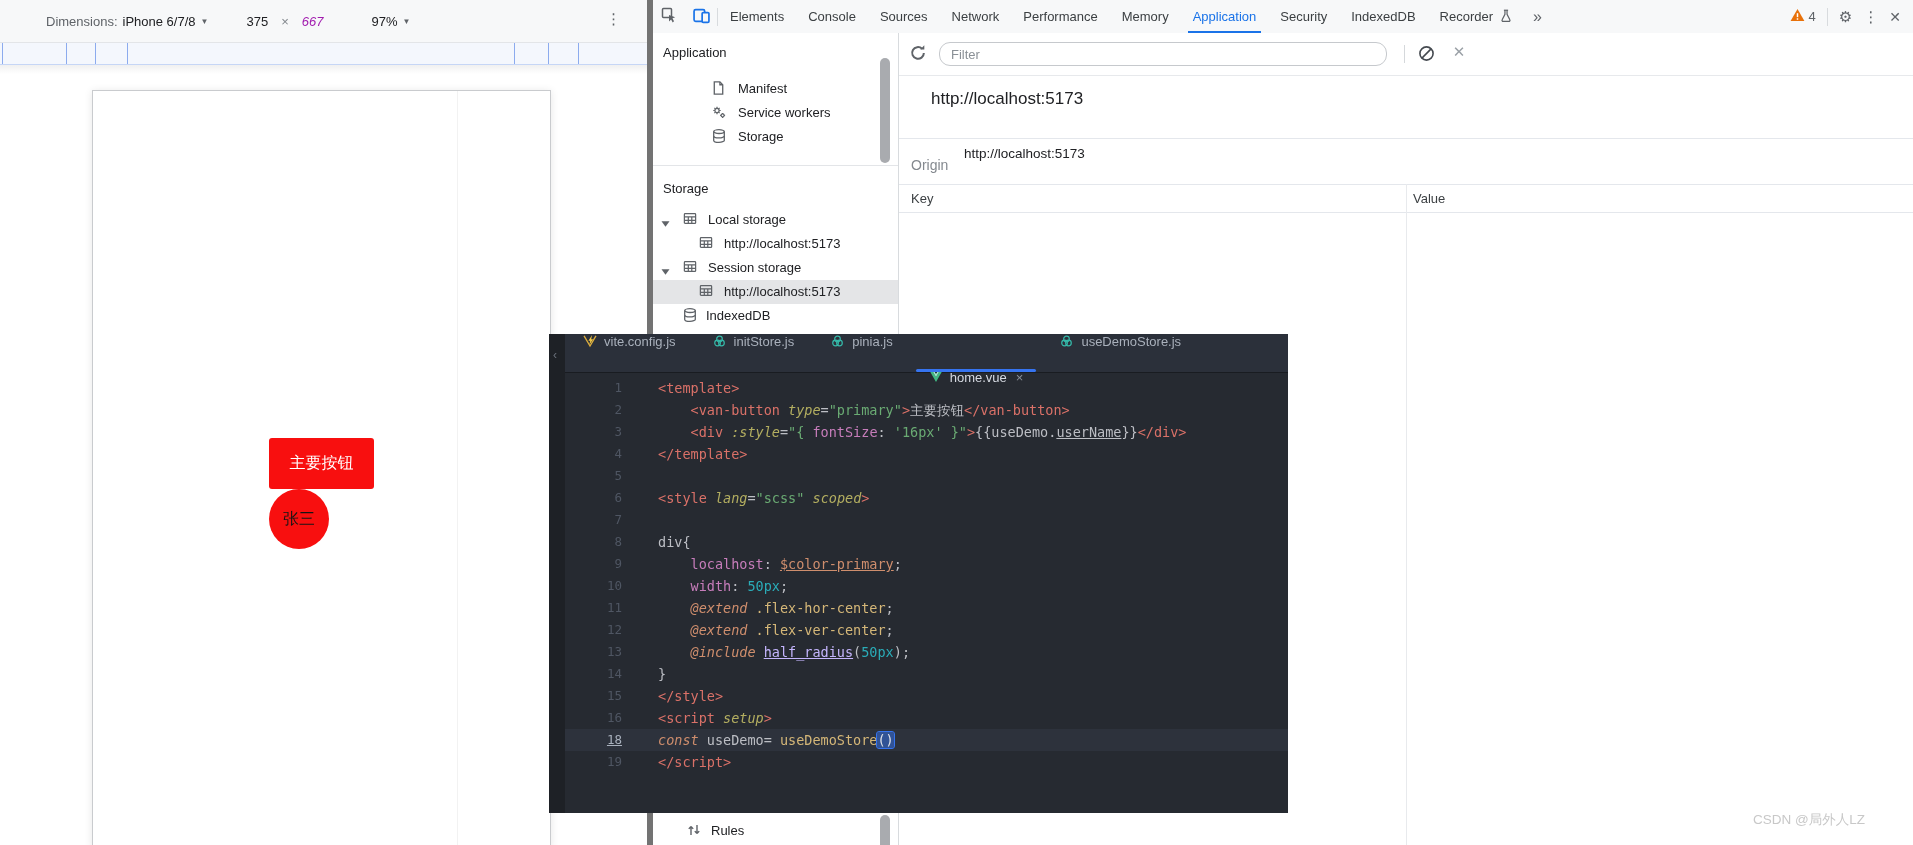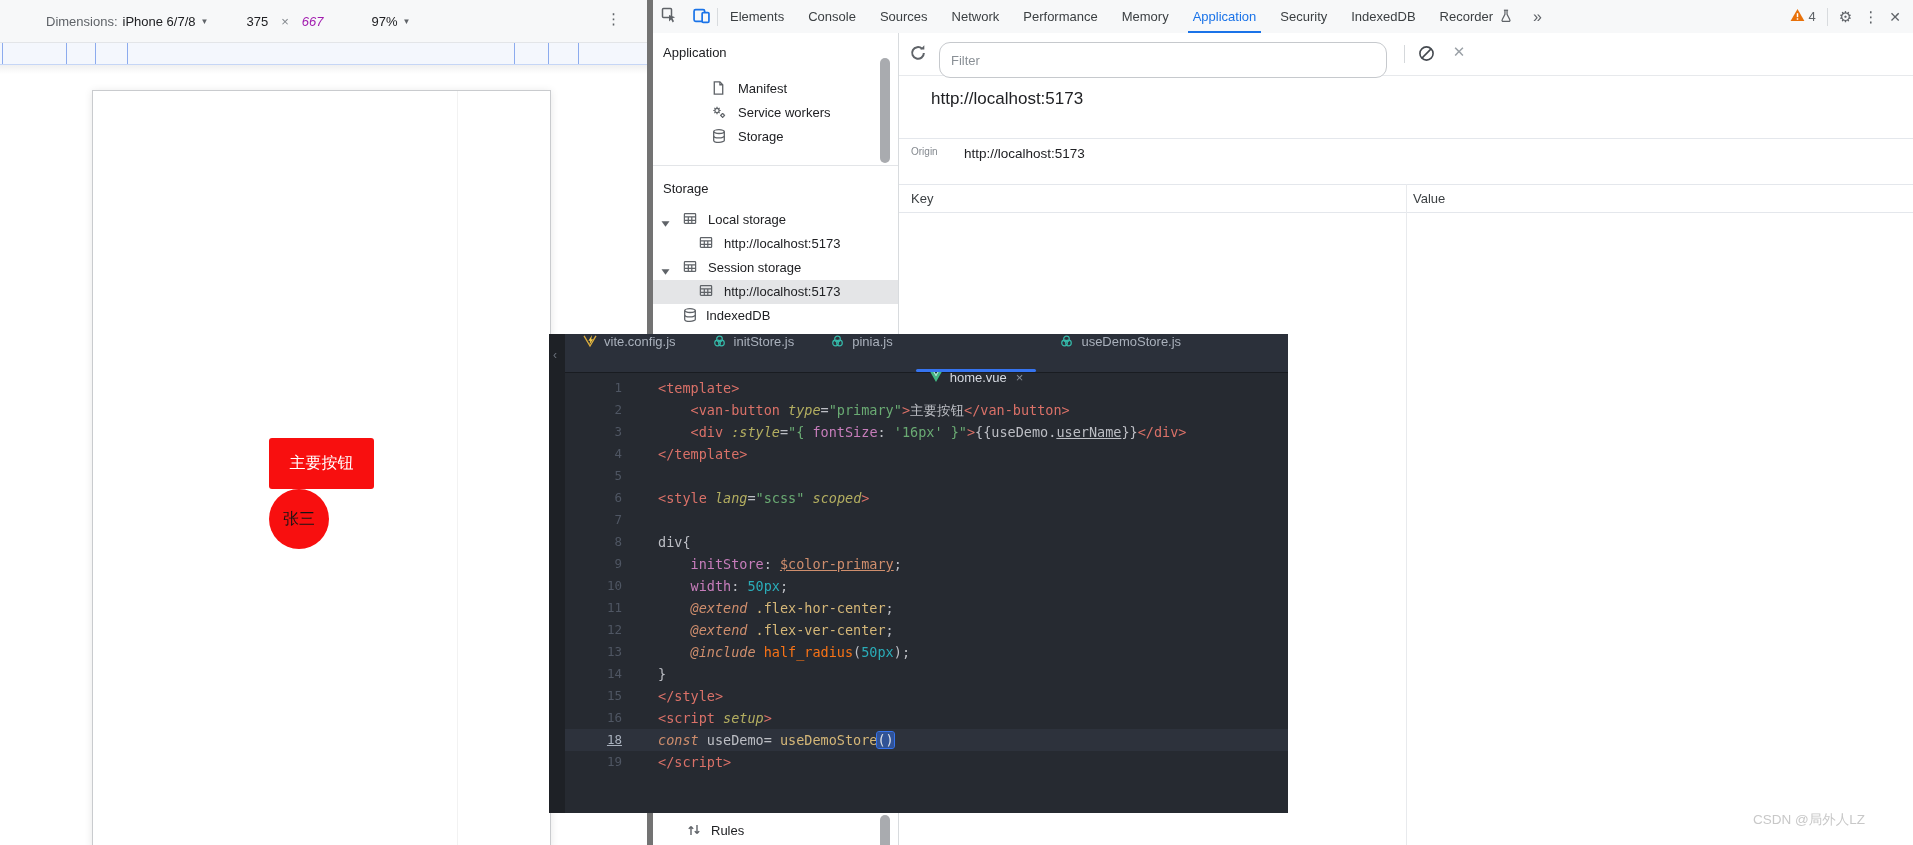--- a/index.html
+++ b/index.html
@@ -52,30 +52,30 @@
   .side-row .ricon{position:absolute;top:3px;width:16px;height:16px;}
   .side-row .rlabel{position:absolute;top:4px;white-space:nowrap;}
   .side-row.selected{background:#e4e5e7;}
   .side-divider{position:absolute;left:0;right:0;height:1px;background:#e3e5e8;}
   .tri{position:absolute;top:8px;width:10px;height:8px;}
   .sb-thumb{position:absolute;left:227px;width:10px;border-radius:5px;background:#a9abaf;}
 
   .dt-main{position:absolute;left:246px;top:33px;right:0;bottom:0;background:#fff;}
   .main-toolbar{position:absolute;left:0;top:0;right:0;height:42px;border-bottom:1px solid #e7e9ec;}
   .refresh-btn{position:absolute;left:10px;top:11px;width:20px;height:20px;}
-  .filter-input{position:absolute;left:40px;top:9px;width:448px;height:36px;box-sizing:border-box;border:1px solid #c6c9cd;
+  .filter-input{position:absolute;left:40px;top:9px;width:448px;height:24px;box-sizing:border-box;border:1px solid #c6c9cd;
                 border-radius:11px;padding:0 11px;font-size:13px;font-family:"Liberation Sans",sans-serif;color:#202124;outline:none;background:#fff;}
   .filter-input::placeholder{color:#8a9096;}
   .tb-sep{position:absolute;left:505px;top:12px;width:1px;height:18px;background:#d5d8db;}
   .block-btn{position:absolute;left:519px;top:12px;width:18px;height:18px;}
   .clearx-btn{position:absolute;left:551px;top:10px;width:18px;height:20px;color:#9aa0a6;font-size:15px;text-align:center;}
 
   .url-title{position:absolute;left:32px;top:56px;font-size:17px;color:#202124;}
   .hline{position:absolute;left:0;right:0;height:1px;background:#e4e7ec;}
-  .origin-label{position:absolute;left:12px;top:113px;color:#84898f;font-size:10px;}
+  .origin-label{position:absolute;left:12px;top:124px;color:#84898f;font-size:14px;}
   .origin-value{position:absolute;left:65px;top:113px;color:#202124;font-size:13.5px;}
   .col-head{position:absolute;top:158px;font-size:13px;color:#3c4043;}
   .col-divider{position:absolute;left:507px;top:151px;bottom:0;width:1px;background:#e8eaed;}
 
   
   .editor{position:absolute;left:549px;top:334px;width:739px;height:479px;background:#262a31;z-index:5;
           font-family:"DejaVu Sans Mono",monospace;}
   .ed-strip{position:absolute;left:0;top:0;width:16px;bottom:0;background:#1e2126;color:#6a707a;
             font-family:"Liberation Sans",sans-serif;}
   .ed-strip .back{position:absolute;top:14px;left:4px;font-size:12px;}
@@ -94,21 +94,21 @@
   .ct{padding-left:26px;color:#bcbec4;}
   .tk-d{color:#bcbec4;}
   .tk-tag{color:#da7168;}
   .tk-attr{color:#b3ae60;font-style:italic;}
   .tk-str{color:#6aab73;}
   .tk-kw{color:#cf8e6d;font-style:italic;}
   .tk-num{color:#2aacb8;}
   .tk-prop{color:#c77dbb;}
   .tk-var{color:#cf8e6d;text-decoration:underline;}
   .tk-cls{color:#d5b778;}
-  .tk-fn{color:#f97316;}
+  .tk-fn{color:#c4b5fd;text-decoration:underline;}
   .tk-fn2{color:#d5b778;}
   .tk-u{color:#bcbec4;text-decoration:underline;}
   .tk-caret{color:#dde1e8;background:rgba(53,116,240,.50);outline:1px solid #3574f0;border-radius:2px;}
 
   .watermark{position:absolute;left:1753px;top:811px;color:#c8c8c8;font-size:13.5px;}
 </style>
 </head>
 <body>
 
 <div class="stage">
@@ -390,21 +390,21 @@
       </div>
     <div class="ed-code" id="code-area">
         <div class="code-line"><span class="ln">1</span><span class="ct"><span class="tk-tag">&lt;template&gt;</span></span></div>
         <div class="code-line"><span class="ln">2</span><span class="ct"><span class="tk-d">    </span><span class="tk-tag">&lt;van-button</span><span class="tk-d"> </span><span class="tk-attr">type</span><span class="tk-d">=</span><span class="tk-str">"primary"</span><span class="tk-tag">&gt;</span><span class="tk-d">主要按钮</span><span class="tk-tag">&lt;/van-button&gt;</span></span></div>
         <div class="code-line"><span class="ln">3</span><span class="ct"><span class="tk-d">    </span><span class="tk-tag">&lt;div</span><span class="tk-d"> </span><span class="tk-attr">:style</span><span class="tk-d">=</span><span class="tk-str">"{ </span><span class="tk-prop">fontSize</span><span class="tk-d">: </span><span class="tk-str">'16px'</span><span class="tk-str"> }"</span><span class="tk-tag">&gt;</span><span class="tk-d">{{useDemo.</span><span class="tk-u">userName</span><span class="tk-d">}}</span><span class="tk-tag">&lt;/div&gt;</span></span></div>
         <div class="code-line"><span class="ln">4</span><span class="ct"><span class="tk-tag">&lt;/template&gt;</span></span></div>
         <div class="code-line"><span class="ln">5</span><span class="ct"></span></div>
         <div class="code-line"><span class="ln">6</span><span class="ct"><span class="tk-tag">&lt;style</span><span class="tk-d"> </span><span class="tk-attr">lang</span><span class="tk-d">=</span><span class="tk-str">"scss"</span><span class="tk-d"> </span><span class="tk-attr">scoped</span><span class="tk-tag">&gt;</span></span></div>
         <div class="code-line"><span class="ln">7</span><span class="ct"></span></div>
         <div class="code-line"><span class="ln">8</span><span class="ct"><span class="tk-d">div{</span></span></div>
-        <div class="code-line"><span class="ln">9</span><span class="ct"><span class="tk-d">    </span><span class="tk-prop">initStore</span><span class="tk-d">: </span><span class="tk-var">$color-primary</span><span class="tk-d">;</span></span></div>
+        <div class="code-line"><span class="ln">9</span><span class="ct"><span class="tk-d">    </span><span class="tk-prop">localhost</span><span class="tk-d">: </span><span class="tk-var">$color-primary</span><span class="tk-d">;</span></span></div>
         <div class="code-line"><span class="ln">10</span><span class="ct"><span class="tk-d">    </span><span class="tk-prop">width</span><span class="tk-d">: </span><span class="tk-num">50px</span><span class="tk-d">;</span></span></div>
         <div class="code-line"><span class="ln">11</span><span class="ct"><span class="tk-d">    </span><span class="tk-kw">@extend</span><span class="tk-d"> </span><span class="tk-cls">.flex-hor-center</span><span class="tk-d">;</span></span></div>
         <div class="code-line"><span class="ln">12</span><span class="ct"><span class="tk-d">    </span><span class="tk-kw">@extend</span><span class="tk-d"> </span><span class="tk-cls">.flex-ver-center</span><span class="tk-d">;</span></span></div>
         <div class="code-line"><span class="ln">13</span><span class="ct"><span class="tk-d">    </span><span class="tk-kw">@include</span><span class="tk-d"> </span><span class="tk-fn">half_radius</span><span class="tk-d">(</span><span class="tk-num">50px</span><span class="tk-d">);</span></span></div>
         <div class="code-line"><span class="ln">14</span><span class="ct"><span class="tk-d">}</span></span></div>
         <div class="code-line"><span class="ln">15</span><span class="ct"><span class="tk-tag">&lt;/style&gt;</span></span></div>
         <div class="code-line"><span class="ln">16</span><span class="ct"><span class="tk-tag">&lt;script</span><span class="tk-d"> </span><span class="tk-attr">setup</span><span class="tk-tag">&gt;</span></span></div>
         <div class="code-line active"><span class="ln">18</span><span class="ct"><span class="tk-kw">const</span><span class="tk-d"> useDemo= </span><span class="tk-fn2">useDemoStore</span><span class="tk-caret">()</span></span></div>
         <div class="code-line"><span class="ln">19</span><span class="ct"><span class="tk-tag">&lt;/script&gt;</span></span></div>
       </div>

